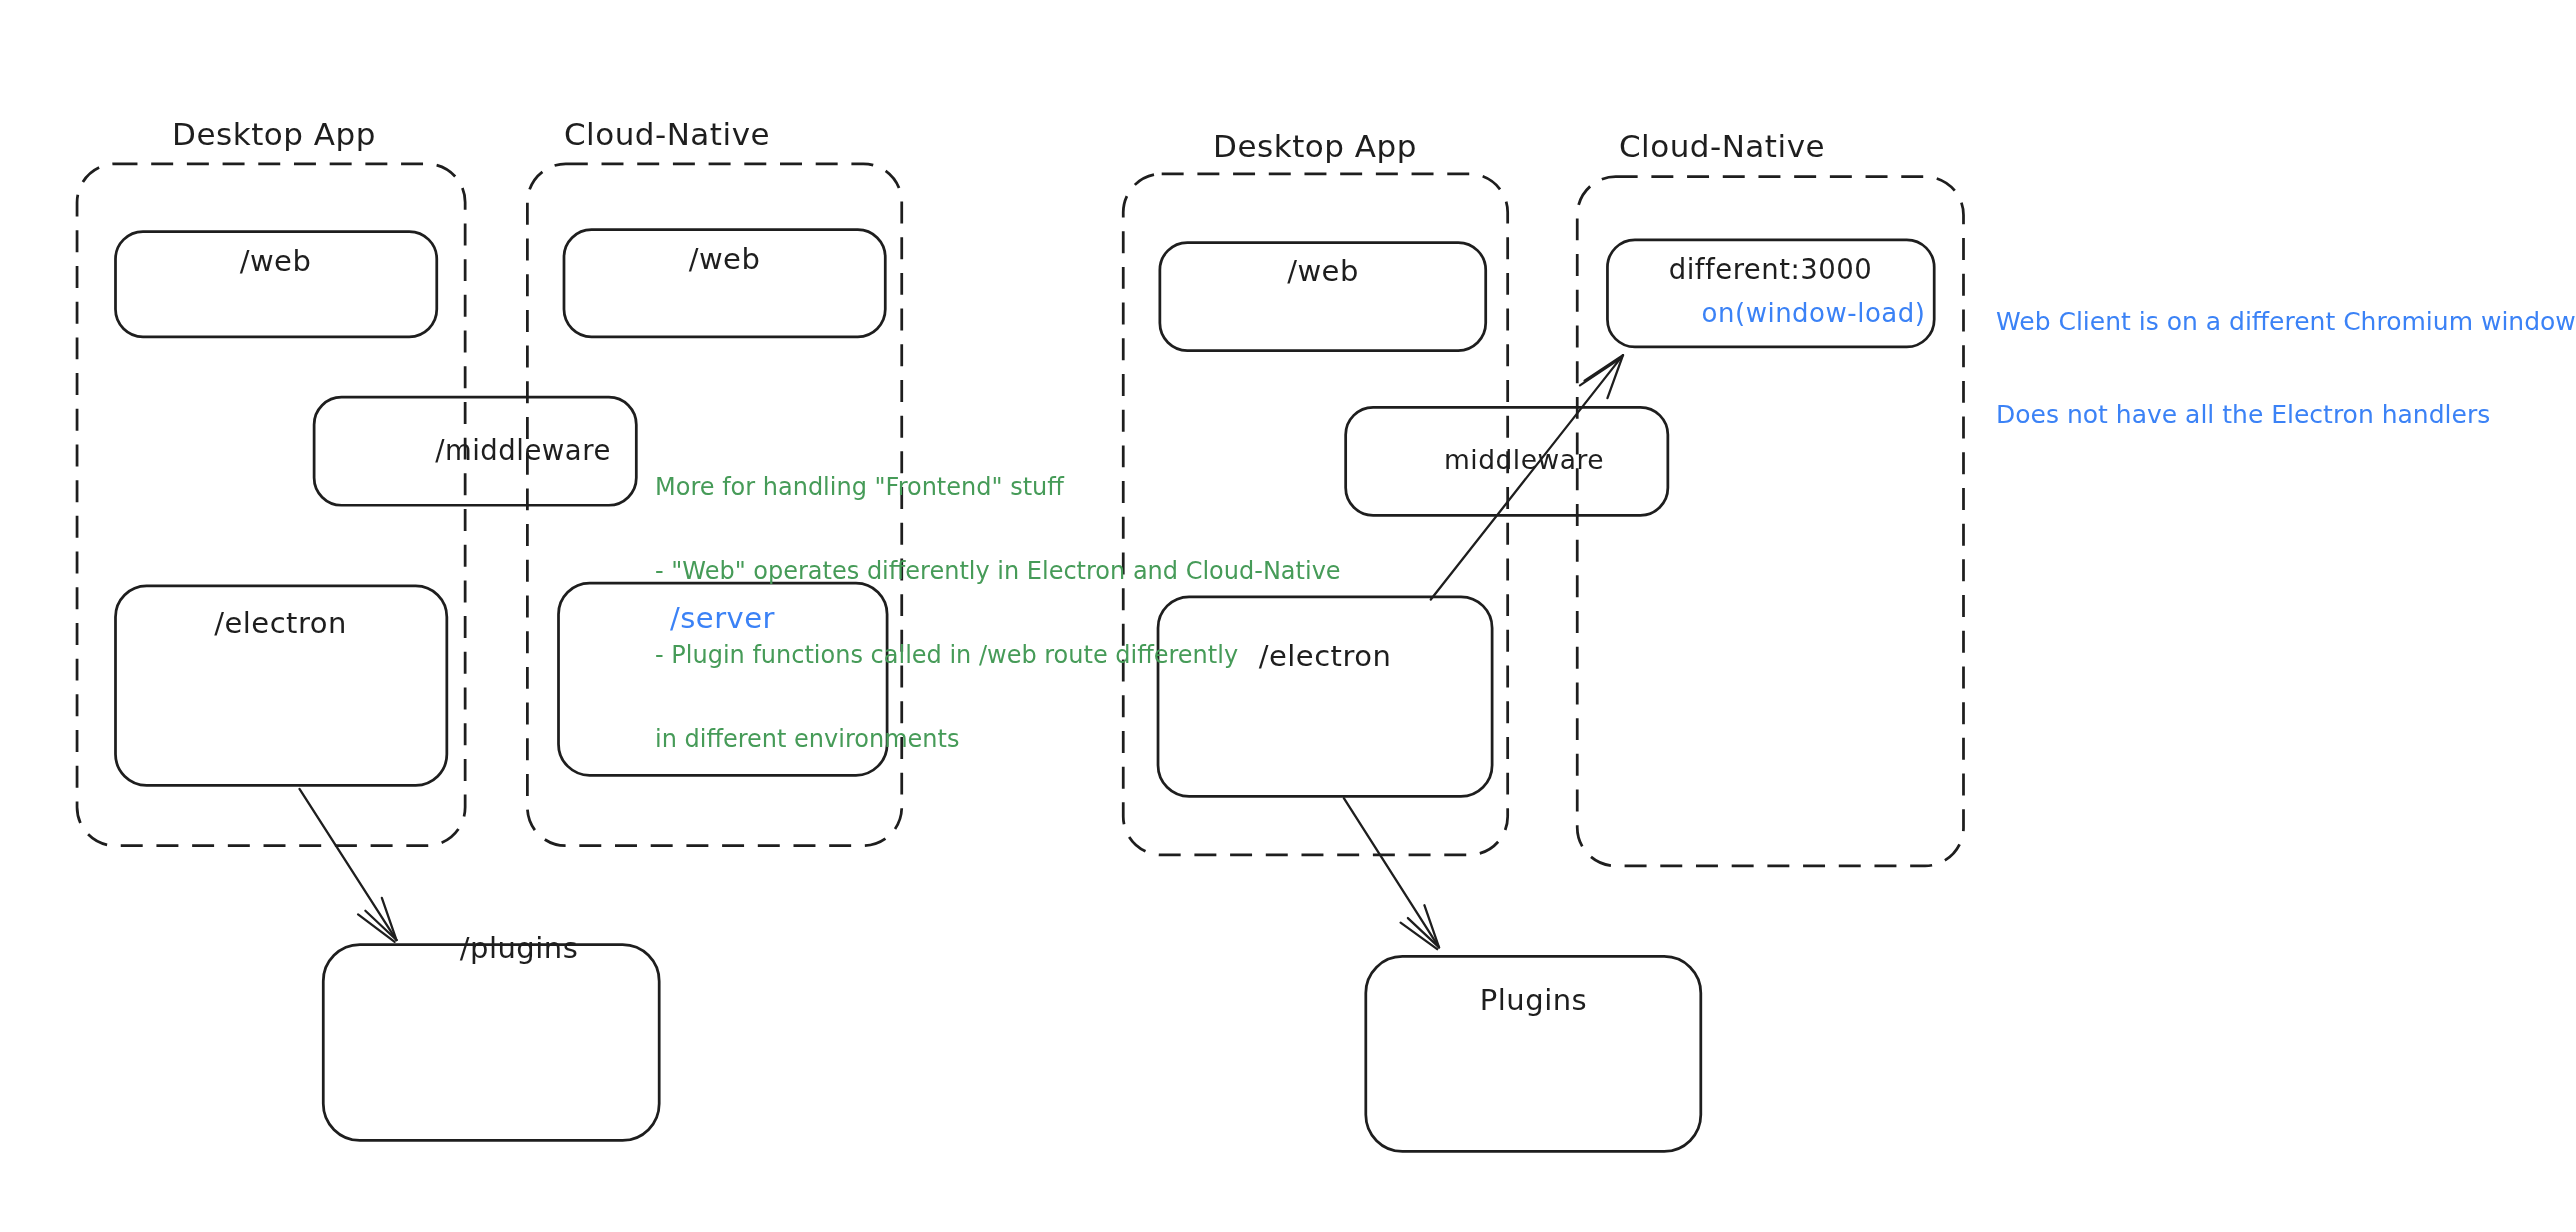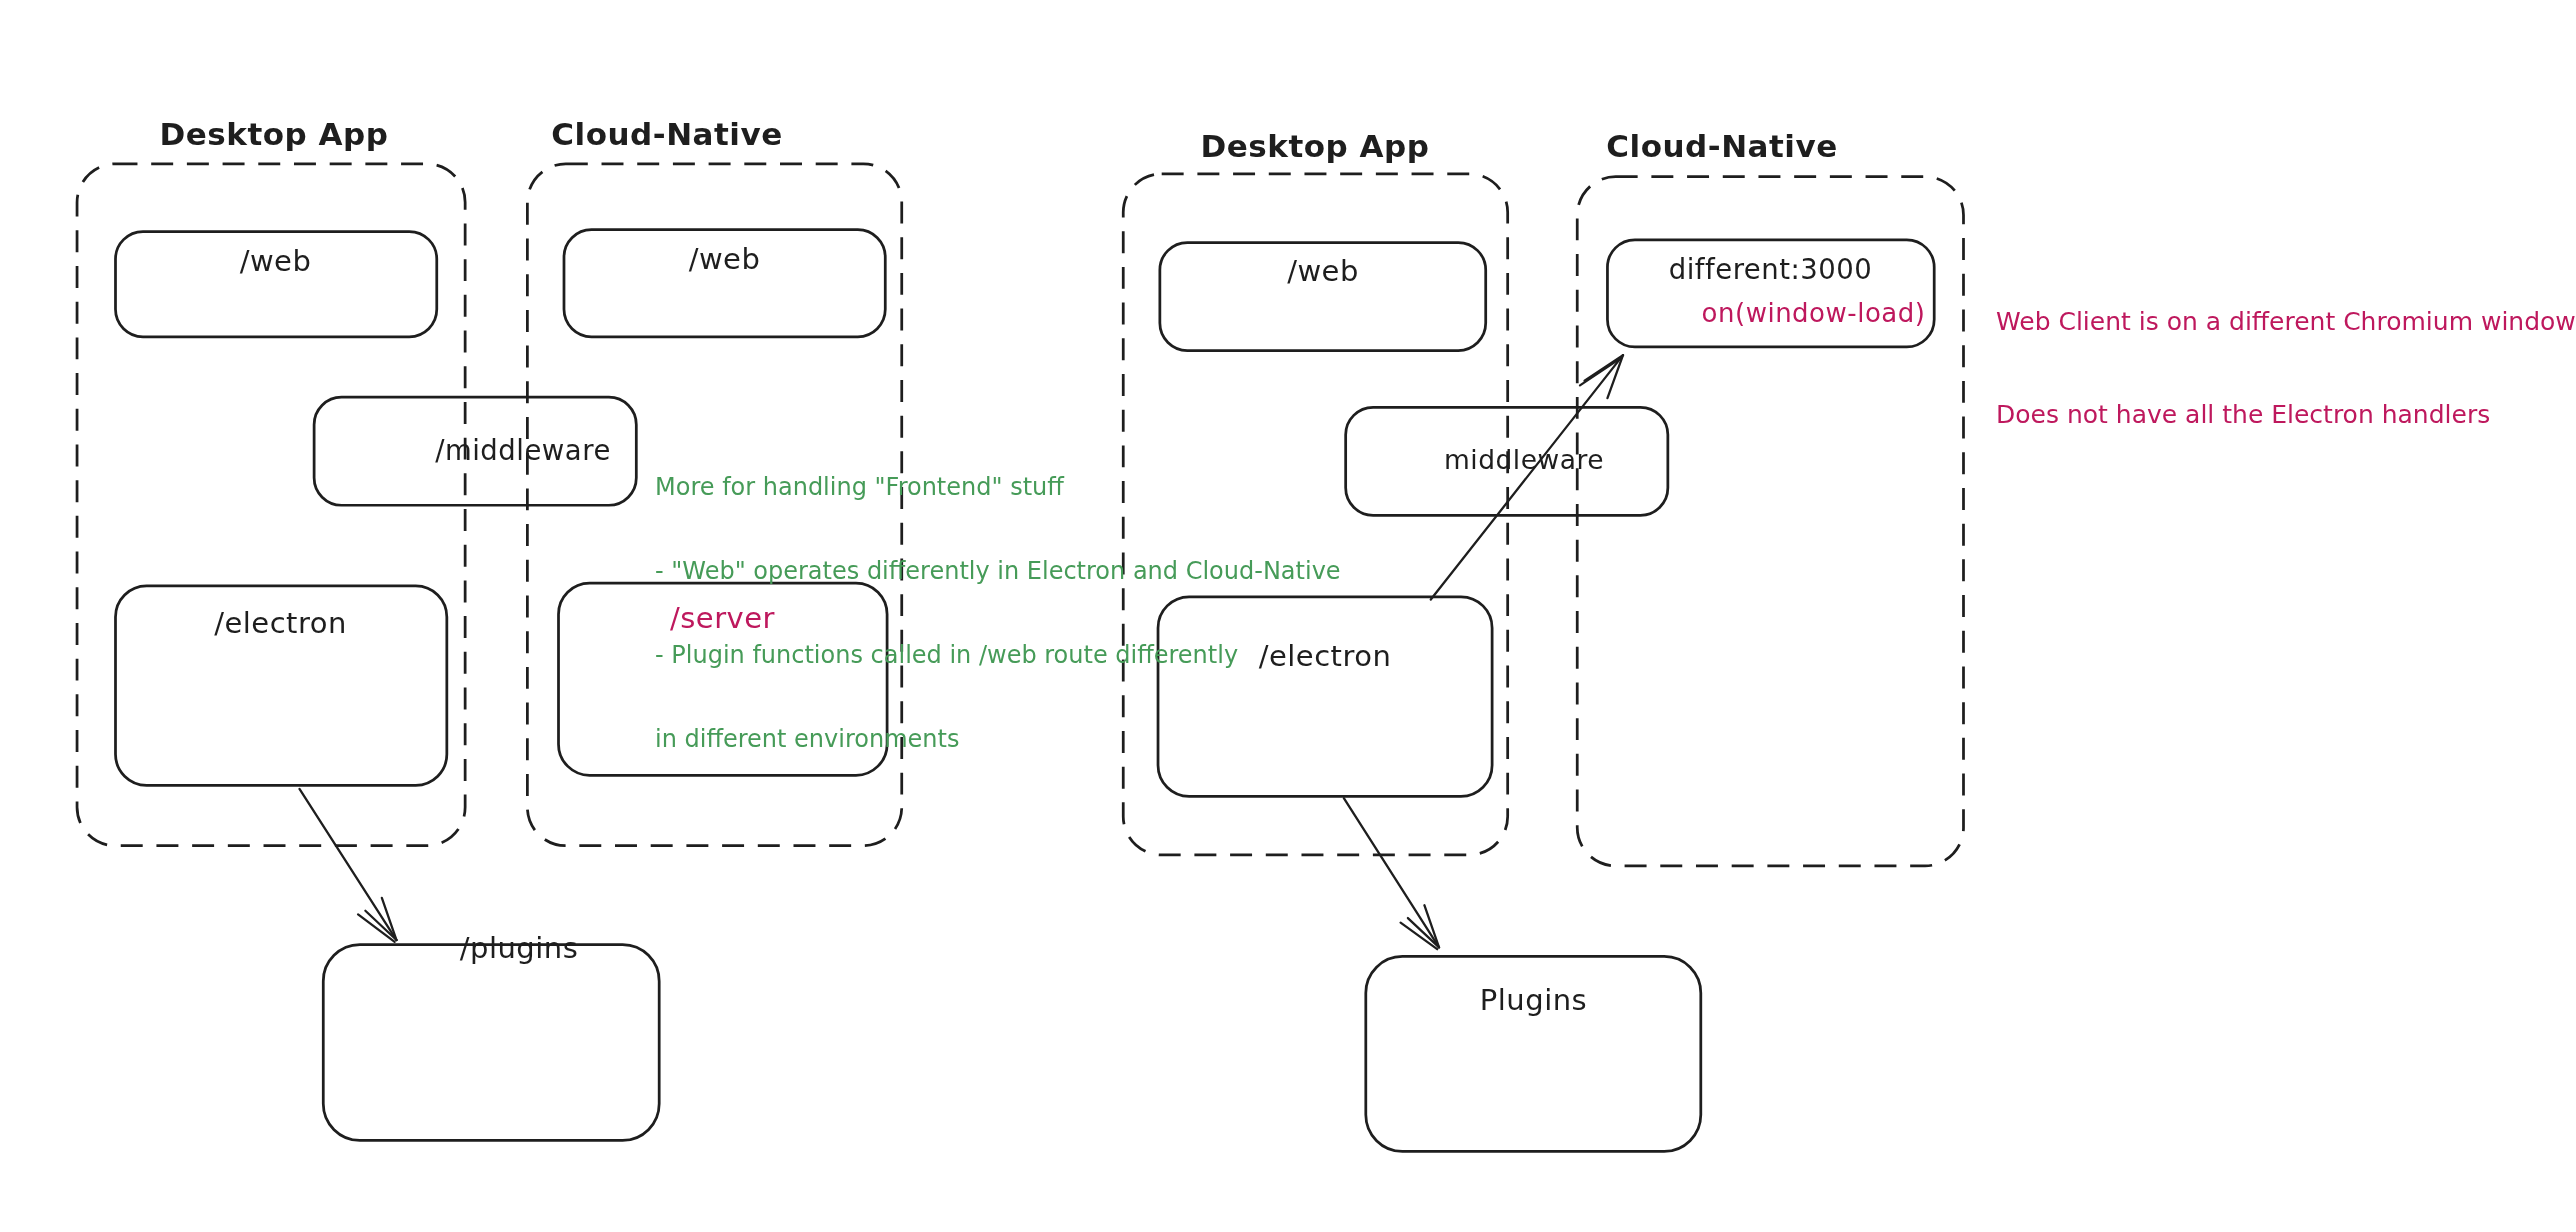--- a/index.html
+++ b/index.html
@@ -14,22 +14,22 @@
   #shapes{position:absolute;left:0;top:0;width:2576px;height:1232px;}
   .lbl{
     position:absolute;
     text-align:center;
     font-size:29px;
     letter-spacing:0.5px;
     color:#1e1e1e;
     white-space:nowrap;
     line-height:1.2;
   }
-  .group-lbl{font-size:31px;font-weight:bold;}
-  .red{color:#be185d;}
+  .group-lbl{font-size:31px;}
+  .red{color:#3b82f6;}
   .green{color:#469b58;}
   .note{
     position:absolute;
     white-space:pre;
     text-align:left;
     font-size:24px;
     line-height:28px;
   }
   .note-red{font-size:25px;line-height:31px;}
 </style>

